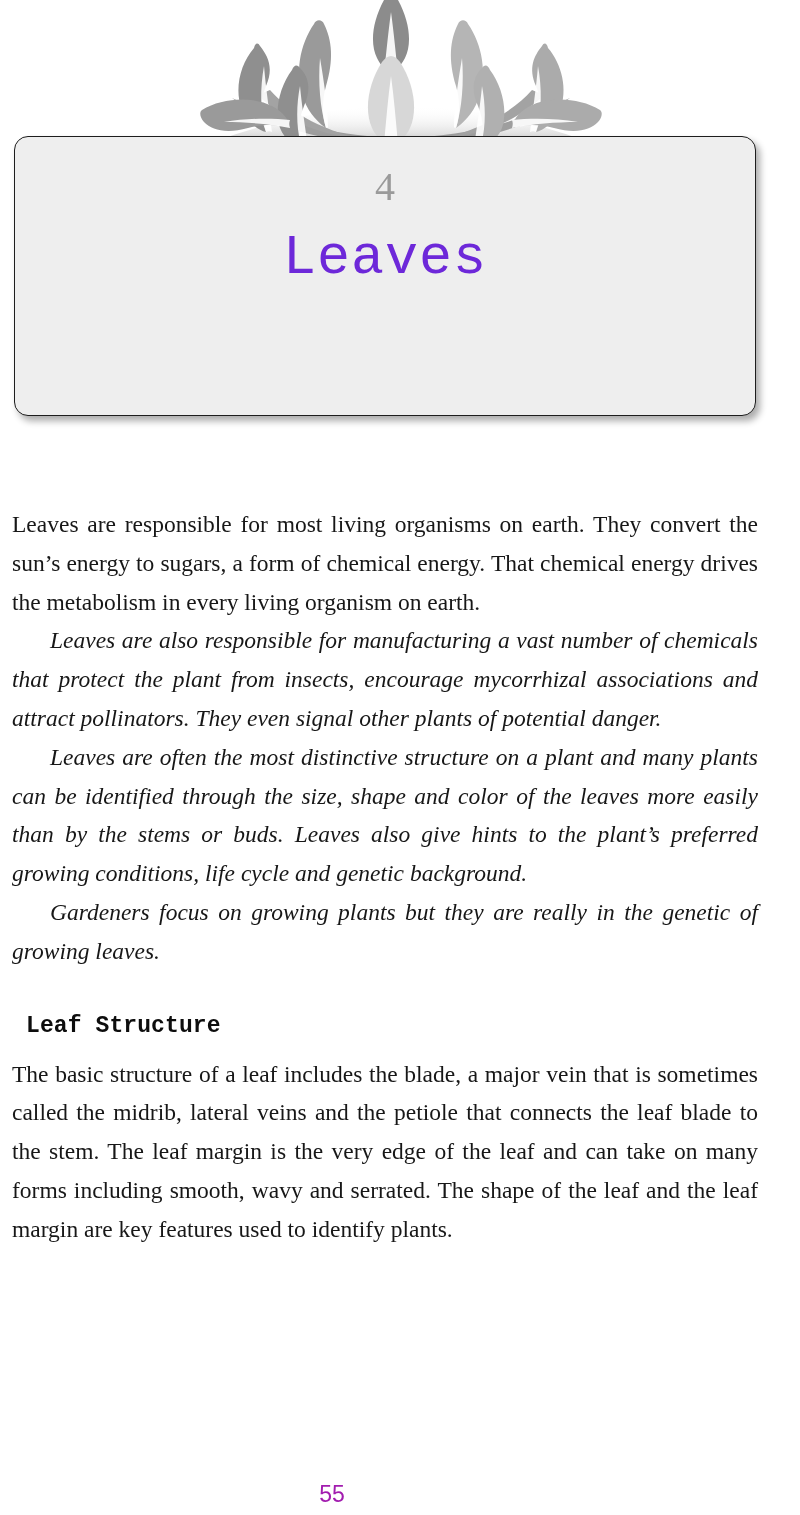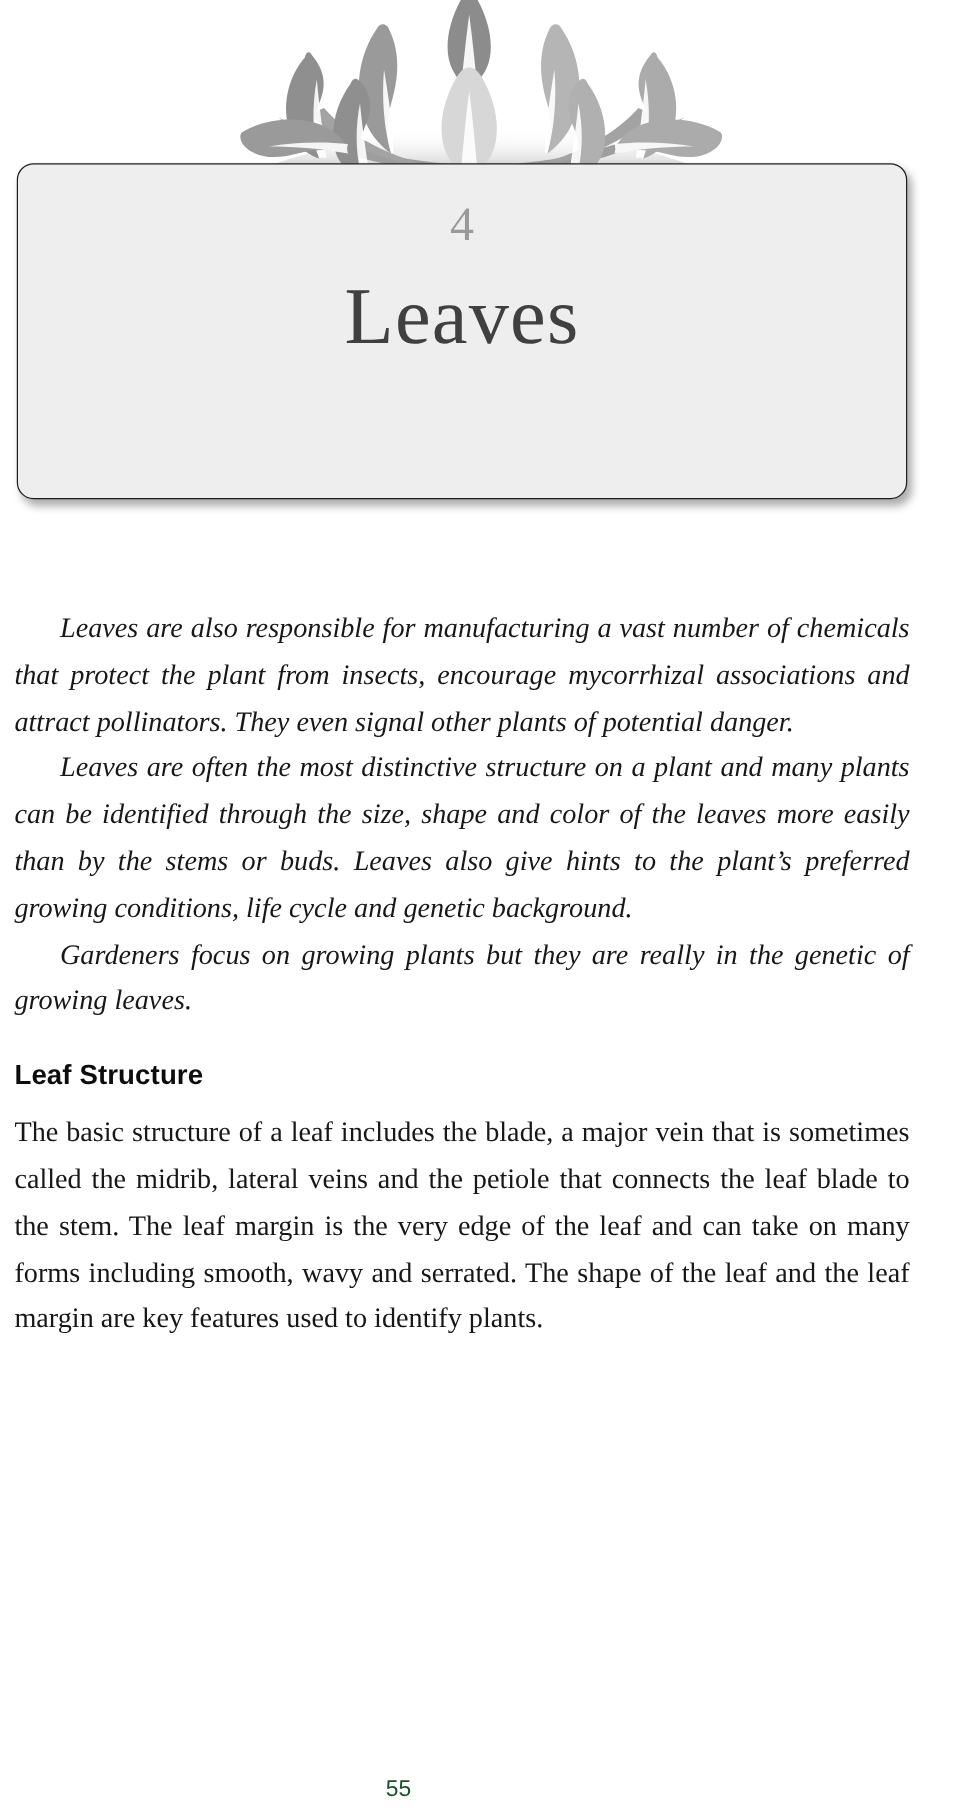--- a/index.html
+++ b/index.html
@@ -51,24 +51,24 @@
   #chapter-number {
     margin-top: 30px;
     font-family: "Liberation Serif", "DejaVu Serif", serif;
     font-size: 40px;
     line-height: 1;
     color: #9a9a9a;
     letter-spacing: 0;
   }
   #chapter-title {
     margin-top: 24px;
-    font-family: Liberation Serif, serif;
-    font-size: 67px;
+    font-family: Liberation Mono, monospace;
+    font-size: 55px;
     line-height: 1;
-    color: #404040;
+    color: #6d28d9;
     letter-spacing: 1px;
   }
 
   
   #content {
     position: absolute;
     left: 12px;
     top: 505px;
     width: 746px;
   }
@@ -79,42 +79,42 @@
     color: #171717;
     text-align: justify;
     text-justify: inter-word;
     hyphens: manual;
   }
   .para.indent {
     text-indent: 38px;
     font-style: italic;
   }
   #section-heading {
-    margin: 0;
+    margin: 14px;
     padding-top: 28px;
-    font-family: Liberation Sans, sans-serif;
+    font-family: Liberation Mono, monospace;
     font-size: 23px;
     font-weight: bold;
     color: #0d0d0d;
     letter-spacing: 0.1px;
   }
   #heading-para {
     margin-top: 16px;
   }
 
   
   #page-number {
     position: absolute;
     left: 0;
     top: 1481px;
     width: 664px;
     text-align: center;
     font-family: "Liberation Sans", "DejaVu Sans", sans-serif;
-    font-size: 19px;
-    color: #14532d;
+    font-size: 23px;
+    color: #a21caf;
   }
 </style>
 </head>
 <body>
 
 <div id="ornament-area">
   <svg id="ornament-svg" width="410" height="145" viewBox="0 0 410 145">
     <defs>
       <linearGradient id="baseShadow" x1="0" y1="0" x2="0" y2="1">
         <stop offset="0%" stop-color="#ffffff" stop-opacity="0"></stop>
@@ -210,20 +210,21 @@
     </g>
   </svg>
 </div>
 
 <div id="chapter-box">
   <div id="chapter-number">4</div>
   <div id="chapter-title">Leaves</div>
 </div>
 
 <div id="content">
+  <p class="para">Leaves are responsible for most living organisms on earth. They convert the sun’s energy to sugars, a form of chemical energy. That chemical energy drives the metabolism in every living organism on earth.</p>
   <p class="para indent">Leaves are also responsible for manufacturing a vast number of chemicals that protect the plant from insects, encourage mycor­rhizal associations and attract pollinators. They even signal other plants of potential danger.</p>
   <p class="para indent">Leaves are often the most distinctive structure on a plant and many plants can be identified through the size, shape and color of the leaves more easily than by the stems or buds. Leaves also give hints to the plant’s preferred growing conditions, life cycle and genetic background.</p>
   <p class="para indent">Gardeners focus on growing plants but they are really in the genetic of growing leaves.</p>
 
   <h2 id="section-heading">Leaf Structure</h2>
   <p id="heading-para" class="para">The basic structure of a leaf includes the blade, a major vein that is sometimes called the midrib, lateral veins and the petiole that con­nects the leaf blade to the stem. The leaf margin is the very edge of the leaf and can take on many forms including smooth, wavy and serrated. The shape of the leaf and the leaf margin are key features used to identify plants.</p>
 </div>
 
 <div id="page-number">55</div>
 

